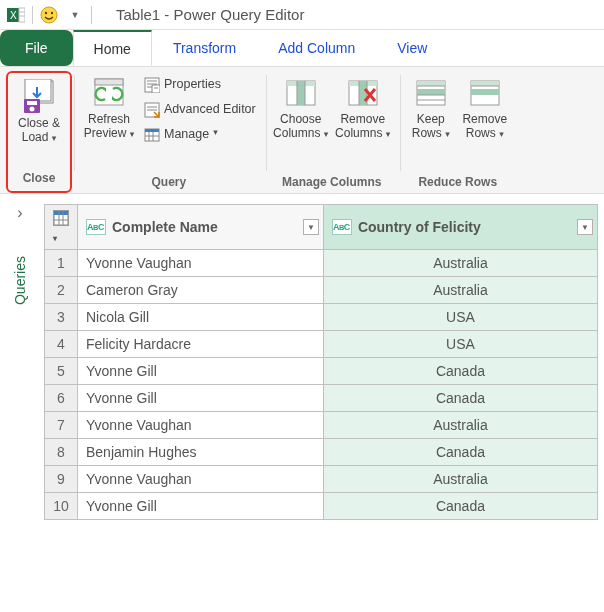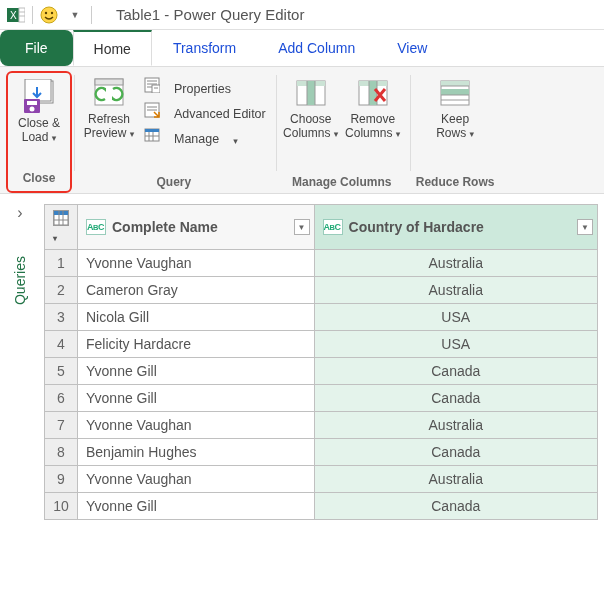--- a/index.html
+++ b/index.html
@@ -15,21 +15,21 @@
 .tab.active { border: 1px solid #ddd; border-bottom-color: #fff; border-top: 2px solid #217346; color: #333; background: #fff; position: relative; z-index: 2; }
 
 .ribbon { height: 128px; background: #f5f5f5; border-top: 1px solid #ddd; border-bottom: 1px solid #ddd; display: flex; padding: 4px 0 0 6px; gap: 2px; overflow: hidden; }
 .rgroup { display: flex; flex-direction: column; align-items: center; padding: 0 6px; position: relative; }
 .rgroup + .rgroup::before { content: ""; position: absolute; left: 0; top: 4px; bottom: 22px; width: 1px; background: #ddd; }
 .rgroup-body { display: flex; align-items: flex-start; gap: 4px; flex: 1; }
 .rgroup-label { font-size: 12px; color: #666; height: 22px; display: flex; align-items: center; font-weight: bold; }
 .rbig { width: 58px; display: flex; flex-direction: column; align-items: center; justify-content: flex-end; gap: 2px; padding-top: 4px; text-align: center; font-size: 12px; line-height: 1.15; cursor: pointer; }
 .rbig .ricon { width: 36px; height: 36px; }
 .rsmall { display: flex; flex-direction: column; gap: 2px; padding-top: 4px; }
-.ritem { display: flex; align-items: flex-end; gap: 14px; font-size: 12.5px; cursor: pointer; white-space: nowrap; padding: 2px 2px; }
+.ritem { display: flex; align-items: flex-start; gap: 4px; font-size: 12.5px; cursor: pointer; white-space: nowrap; padding: 2px 2px; }
 .hilite { border: 2px solid #ed3024; border-radius: 6px; padding: 2px 2px; }
 
 .content { display: flex; height: calc(612px - 30px - 36px - 128px); }
 .sidebar { width: 40px; display: flex; flex-direction: column; align-items: center; padding-top: 10px; gap: 24px; }
 .chev { font-size: 16px; color: #666; cursor: pointer; }
 .vlabel { writing-mode: vertical-rl; transform: rotate(180deg); font-size: 14px; color: #217346; margin-top: 10px; }
 
 .grid { flex: 1; padding: 10px 6px 0 4px; }
 table { border-collapse: collapse; width: 100%; font-size: 14px; }
 th, td { border: 1px solid #c0c0c0; padding: 5px 8px; text-align: left; color: #555; }
@@ -185,20 +185,29 @@
         <span class="ricon"><svg width="36" height="36" viewBox="0 0 36 36">
               <rect x="4" y="6" width="28" height="24" fill="#fff" stroke="#999"></rect>
               <rect x="4" y="6" width="28" height="5" fill="#cbe3d5"></rect>
               <rect x="4" y="14" width="28" height="6" fill="#9fccb4"></rect>
               <line x1="4" y1="11" x2="32" y2="11" stroke="#999"></line>
               <line x1="4" y1="20" x2="32" y2="20" stroke="#999"></line>
               <line x1="4" y1="25" x2="32" y2="25" stroke="#999"></line>
             </svg></span>
         <div><span>Keep Rows</span> <span class="caret">▾</span></div>
       </div>
+      <div class="rbig" style="width:50px;">
+        <span class="ricon"><svg width="36" height="36" viewBox="0 0 36 36">
+              <rect x="4" y="6" width="28" height="24" fill="#fff" stroke="#999"></rect>
+              <rect x="4" y="6" width="28" height="5" fill="#cbe3d5"></rect>
+              <rect x="4" y="14" width="28" height="6" fill="#9fccb4"></rect>
+              <line x1="4" y1="11" x2="32" y2="11" stroke="#999"></line>
+            </svg></span>
+        <div><span>Remove Rows</span> <span class="caret">▾</span></div>
+      </div>
     </div>
     <div class="rgroup-label">Reduce Rows</div>
   </div>
 
 </div>
 
 <div class="content">
   <div class="sidebar">
     <span class="chev">›</span>
     <span class="vlabel">Queries</span>
@@ -217,21 +226,21 @@
           <th>
             <span class="thwrap">
                 <span class="typetag">A<sup>B</sup>C</span> 
                 <span>Complete Name</span>
               </span>
             <span class="dd">▼</span>
           </th>
           <th class="sel">
             <span class="thwrap">
                 <span class="typetag">A<sup>B</sup>C</span> 
-                <span>Country of Hardacre</span>
+                <span>Country of Felicity</span>
               </span>
             <span class="dd">▼</span>
           </th>
         </tr>
       </thead>
       <tbody id="tbody">
           <tr>
             <td class="rownum">1</td>
             <td>Yvonne Vaughan</td>
             <td class="sel">Australia</td>

